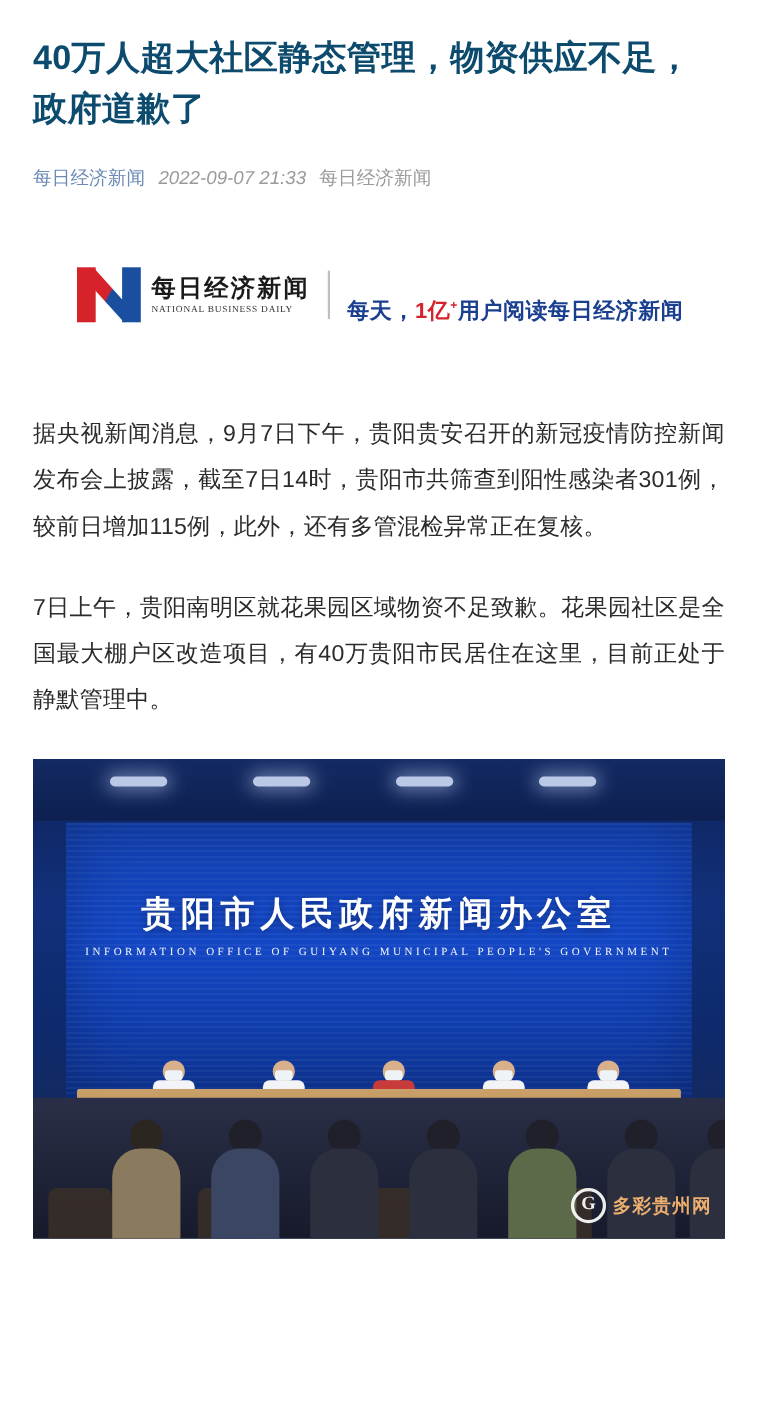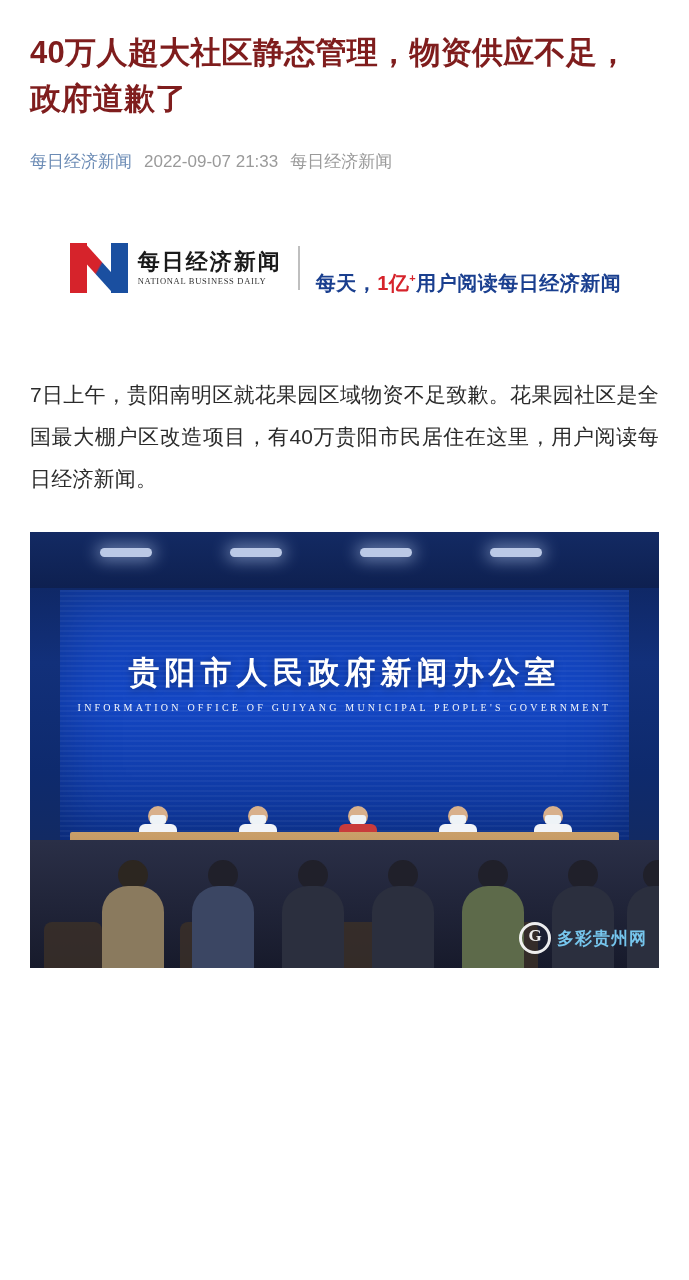--- a/index.html
+++ b/index.html
@@ -16,37 +16,38 @@
   }
   .article {
     width: 689px;
     box-sizing: border-box;
     padding: 0 30px;
   }
   .title {
     font-size: 31px;
     line-height: 46px;
     font-weight: 600;
-    color: #7f1d1d;
+    color: #0c4a6e;
     margin: 30px 0 0 0;
     letter-spacing: 0.3px;
   }
   .meta {
     margin-top: 28px;
     font-size: 17px;
     line-height: 24px;
     white-space: nowrap;
   }
   .meta .source {
     color: #6b8bb5;
     margin-right: 12px;
   }
   .meta .time {
     color: #9a9a9a;
     margin-right: 12px;
+    font-style: italic;
   }
   .meta .location {
     color: #9a9a9a;
   }
 
   
   .banner-wrap {
     margin-top: 62px;
     display: flex;
     justify-content: center;
@@ -334,21 +335,21 @@
     border: 3px solid #ffffff;
     color: #ffffff;
     font-size: 17px;
     font-weight: 700;
     line-height: 21px;
     text-align: center;
     margin-right: 6px;
     font-family: "Liberation Serif", serif;
   }
   .watermark .wtext {
-    color: #7dd3fc;
+    color: #fdba74;
     font-size: 17px;
     font-weight: 700;
     letter-spacing: 1px;
     font-family: "Liberation Serif", serif;
   }
   .caption {
     margin-top: 18px;
     text-align: center;
     font-size: 16px;
     color: #8d8d8d;
@@ -377,21 +378,22 @@
       <div class="logo-text">
         <div class="logo-cn">每日经济新闻</div>
         <div class="logo-en">NATIONAL BUSINESS DAILY</div>
       </div>
       <div class="divider-v"></div>
       <div class="slogan"><span>每天，</span><span class="hl">1亿</span><span class="hl sup">+</span><span>用户阅读每日经济新闻</span></div>
     </div>
   </div>
 
   <div class="body-text">
-    <p class="para">7日上午，贵阳南明区就花果园区域物资不足致歉。花果园社区是全国最大棚户区改造项目，有40万贵阳市民居住在这里，用户阅读每日经济新闻。</p>
+    <p class="para">据央视新闻消息，9月7日下午，贵阳贵安召开的新冠疫情防控新闻发布会上披露，截至7日14时，贵阳市共筛查到阳性感染者301例，较前日增加115例，此外，还有多管混检异常正在复核。</p>
+    <p class="para">7日上午，贵阳南明区就花果园区域物资不足致歉。花果园社区是全国最大棚户区改造项目，有40万贵阳市民居住在这里，目前正处于静默管理中。</p>
   </div>
 
   <div class="figure">
     <div class="photo">
       <div class="room-bg"></div>
       <div class="ceiling"></div>
       <div class="ceil-light" style="left:70px;"></div>
       <div class="ceil-light" style="left:200px;"></div>
       <div class="ceil-light" style="left:330px;"></div>
       <div class="ceil-light" style="left:460px;"></div>

